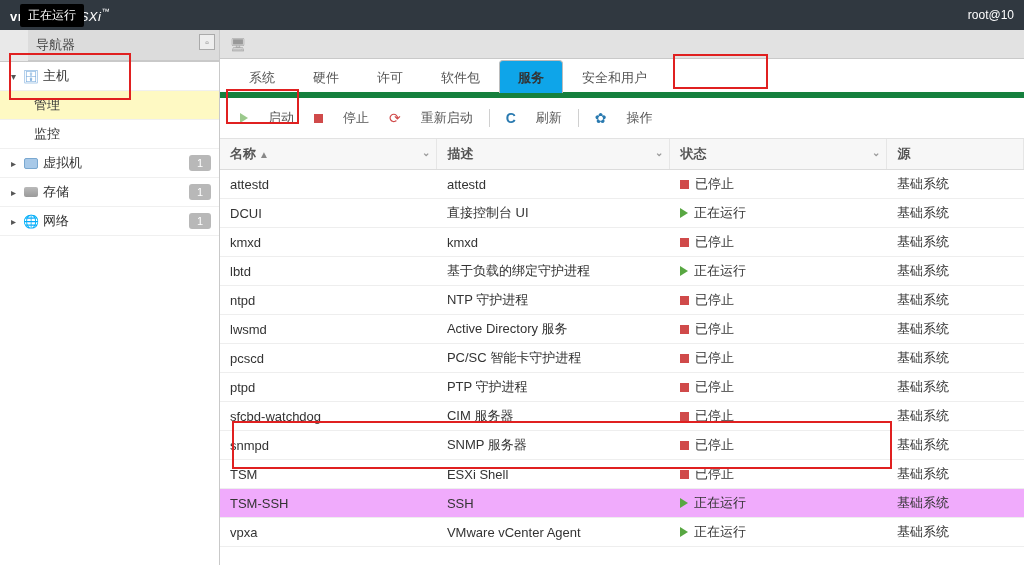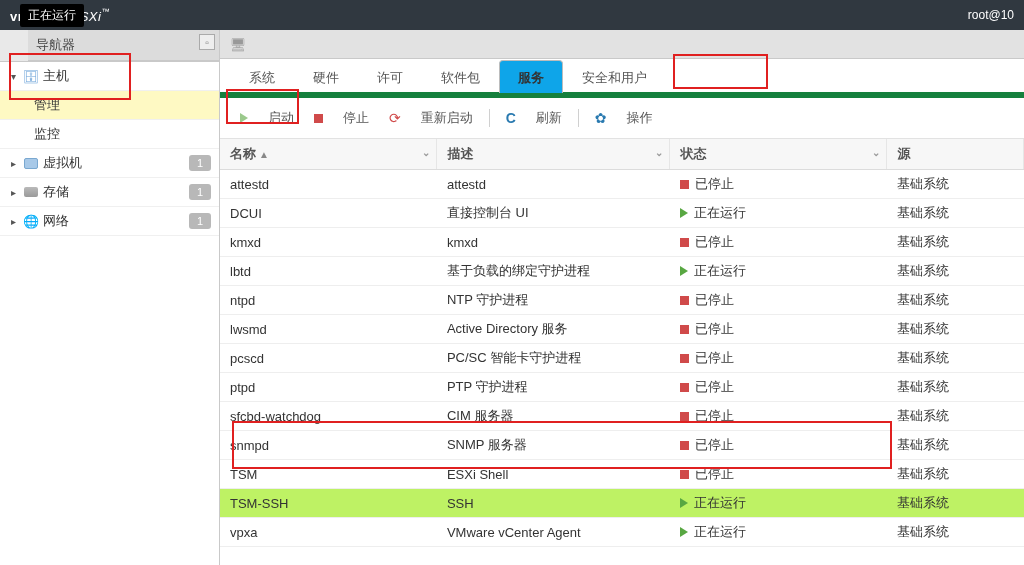--- a/index.html
+++ b/index.html
@@ -52,21 +52,21 @@
 .i-restart { color:#d04a4a; font-size:14px; }
 .i-refresh { color:#2a7ab0; font-weight:bold; font-size:14px; }
 .i-gear { color:#2a7ab0; font-size:14px; }
 
 .table-wrap { flex:1; overflow:auto; }
 .grid { width:100%; border-collapse:collapse; }
 .grid th { text-align:left; font-weight:bold; color:#555; background:#f7f7f7; padding:6px 10px; border-bottom:1px solid #dcdcdc; border-right:1px solid #e6e6e6; position:relative; }
 .grid th .sort { font-size:10px; color:#888; margin-left:3px; }
 .grid th .dd { position:absolute; right:6px; top:8px; color:#999; font-size:10px; }
 .grid td { padding:5px 10px; border-bottom:1px solid #eee; color:#333; }
-.grid tr.selected td { background:#bef264; }
+.grid tr.selected td { background:#f0abfc; }
 .status-cell { display:flex; align-items:center; gap:6px; }
 .st-sq { width:9px; height:9px; }
 .st-stopped { background:#d04a4a; }
 .st-running { display:inline-block; width:0;height:0;border-left:8px solid #58a742;border-top:5px solid transparent;border-bottom:5px solid transparent; }
 </style>
 </head>
 <body>
 
 <div class="topbar">
   <span class="brand">

